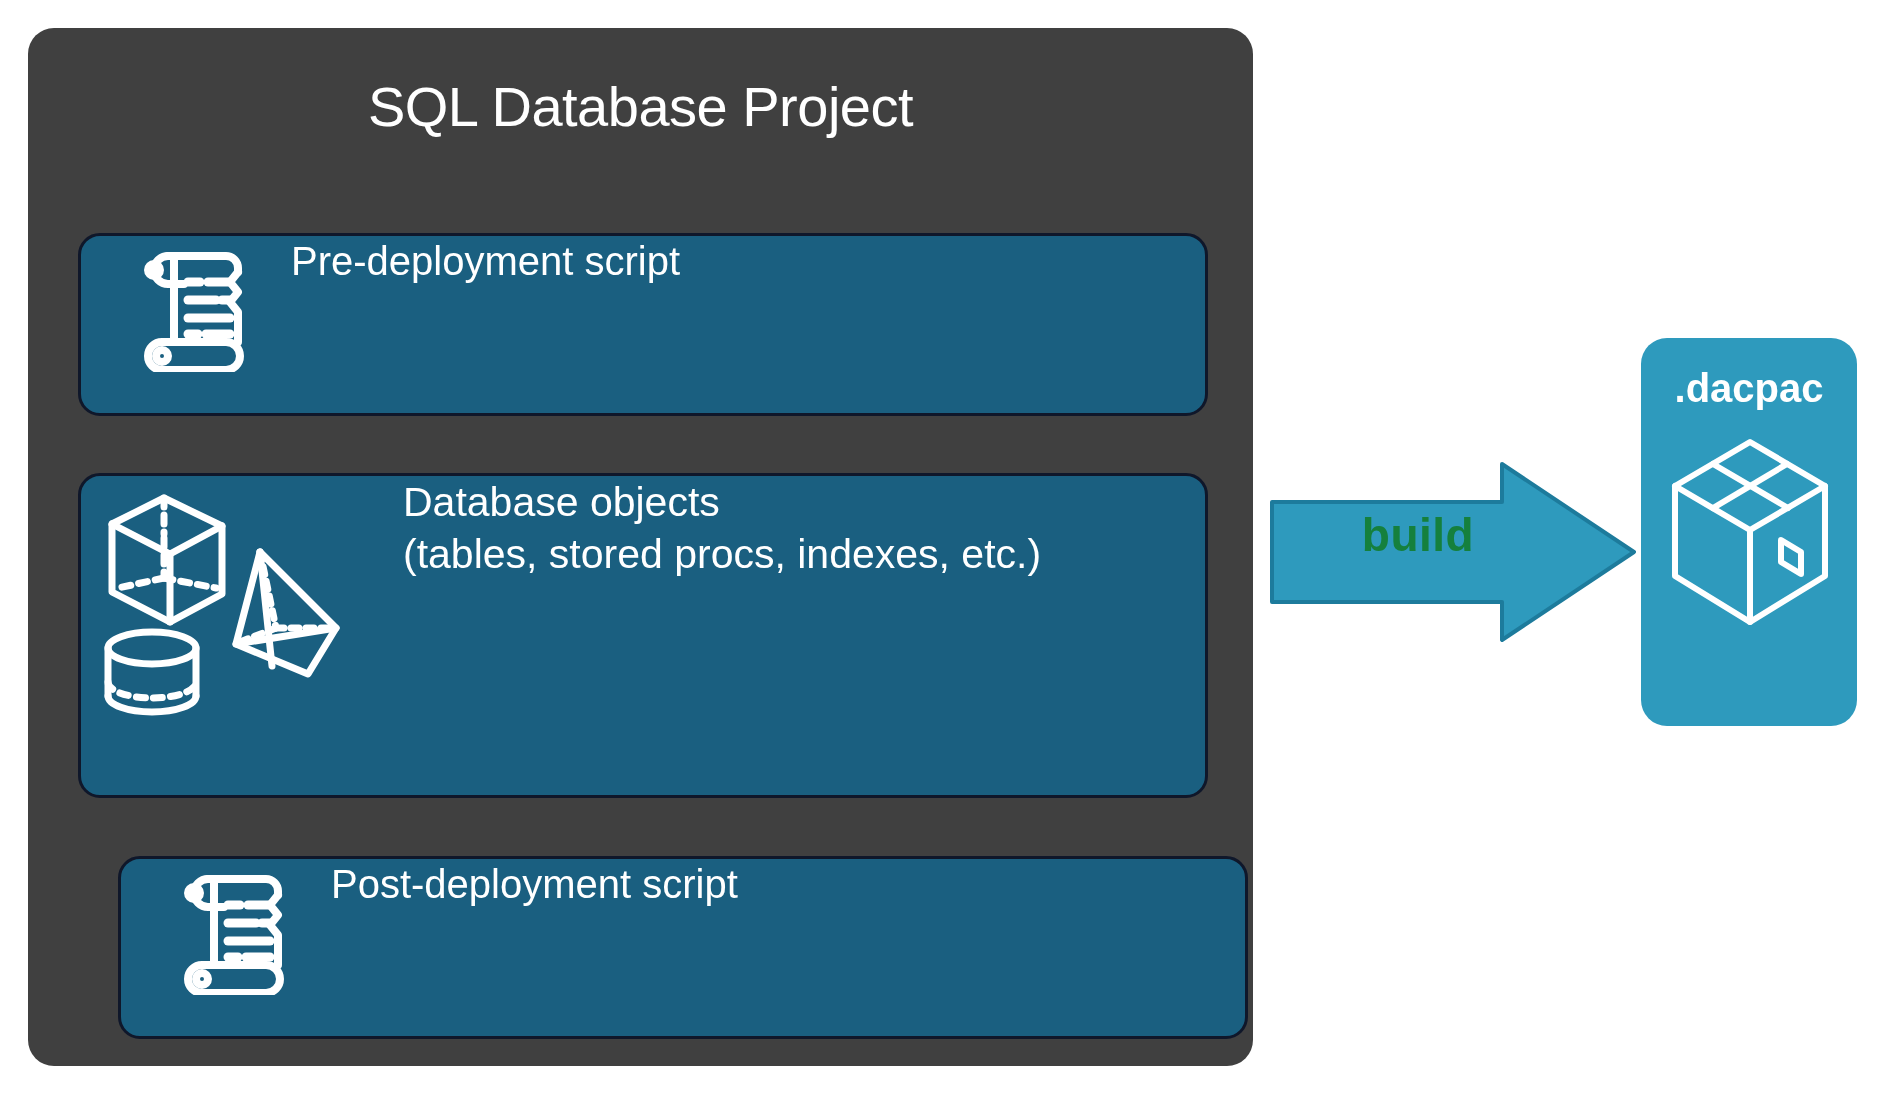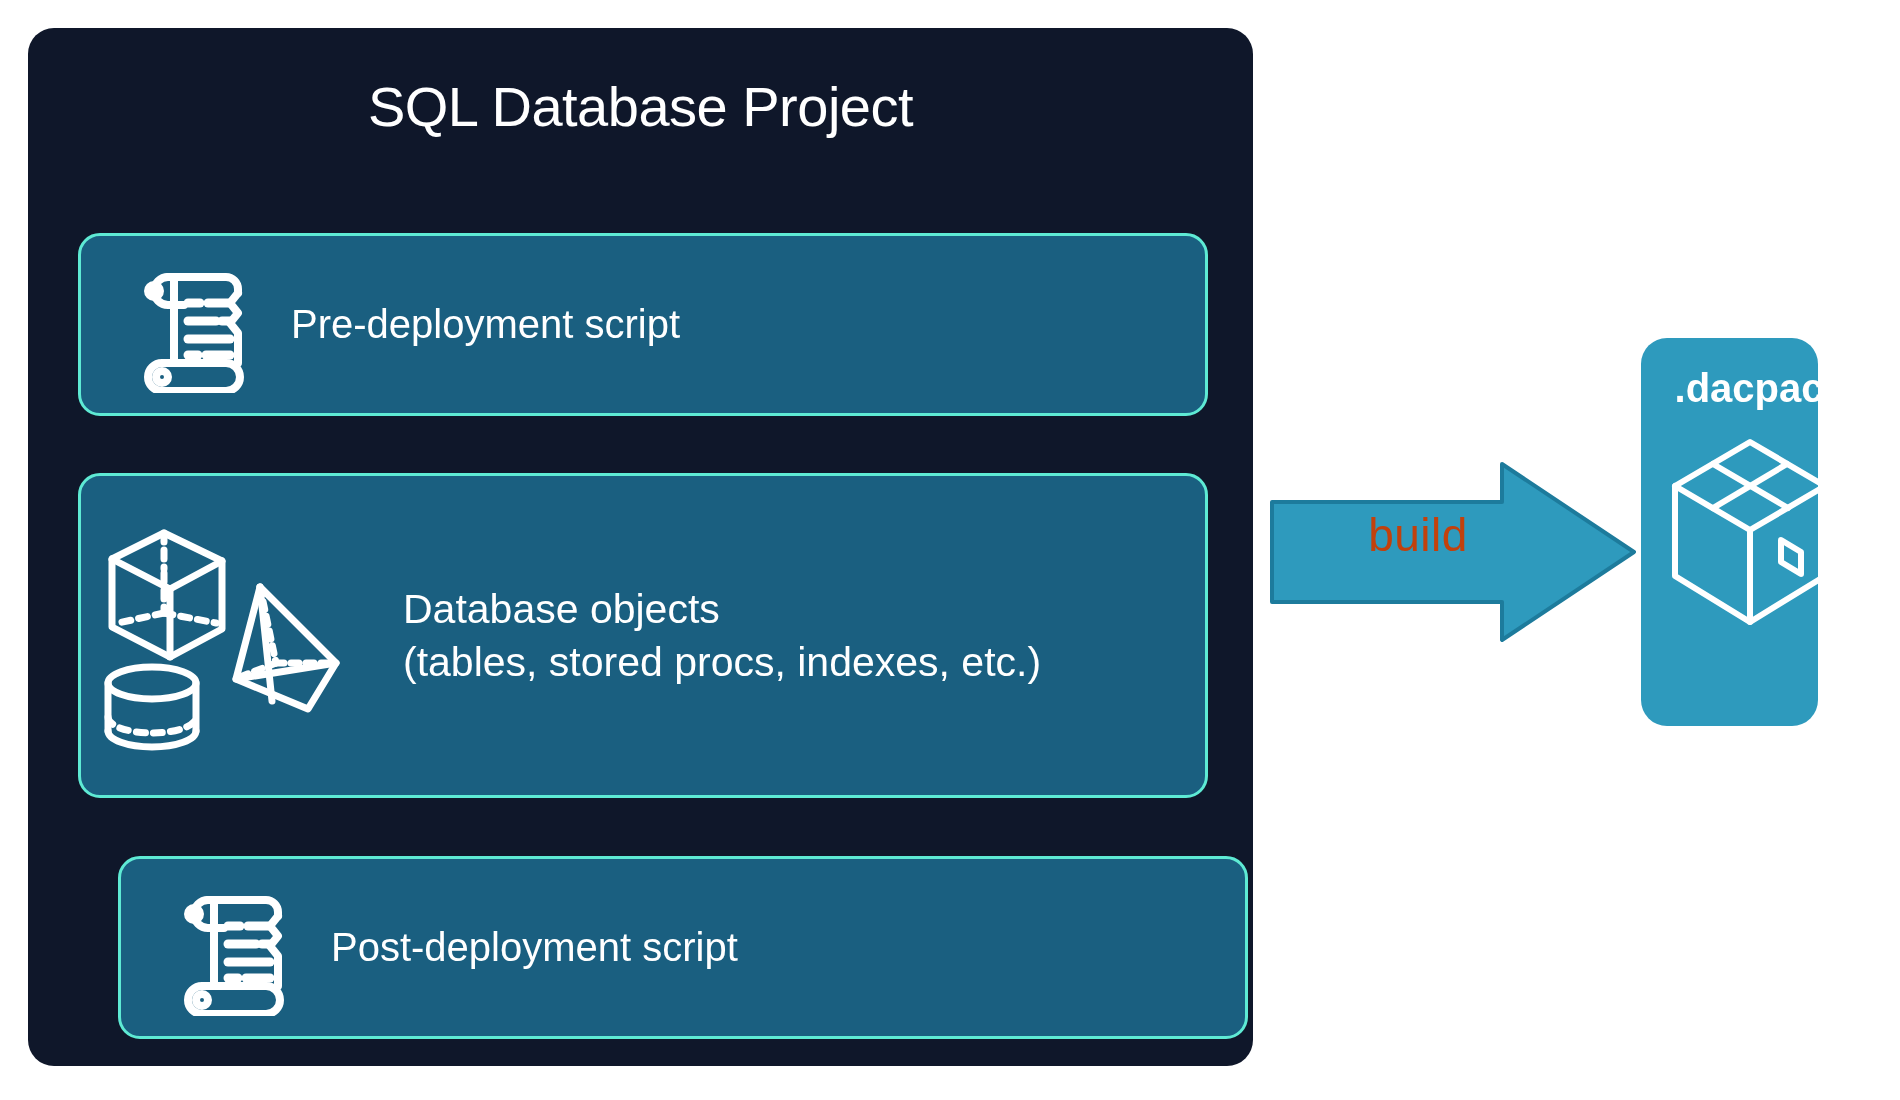--- a/index.html
+++ b/index.html
@@ -22,21 +22,21 @@
     background: #ffffff;
   }
 
   
   .project-panel {
     position: absolute;
     left: 28px;
     top: 28px;
     width: 1225px;
     height: 1038px;
-    background: #0f172a;
+    background: #404040;
     border-radius: 26px;
     box-sizing: border-box;
   }
 
   .project-title {
     position: absolute;
     top: 48px;
     left: 0;
     width: 1225px;
     text-align: center;
@@ -46,25 +46,25 @@
     letter-spacing: -0.5px;
     line-height: 1.1;
   }
 
   
   .card {
     position: absolute;
     left: 50px;
     width: 1130px;
     background: #1a5f80;
-    border: 3px solid #5eead4;
+    border: 3px solid #0f172a;
     border-radius: 22px;
     box-sizing: border-box;
     display: flex;
-    align-items: center;
+    align-items: flex-start;
   }
 
   .card-pre  { top: 205px;  height: 183px; }
   .card-obj  { top: 445px;  height: 325px; gap: 28px; }
   .card-post { top: 828px;  height: 183px; margin-left: 40px; }
 
   .card-icon {
     flex: 0 0 auto;
     display: flex;
     align-items: center;
@@ -89,32 +89,32 @@
     top: 462px;
     width: 366px;
     height: 180px;
   }
   .build-label {
     position: absolute;
     left: 1313px;
     top: 508px;
     width: 210px;
     text-align: center;
-    color: #c2410c;
+    color: #15803d;
     font-size: 46px;
-    font-weight: normal;
+    font-weight: bold;
     letter-spacing: 0.5px;
   }
 
   
   .dacpac-panel {
     position: absolute;
     left: 1641px;
     top: 338px;
-    width: 177px;
+    width: 216px;
     height: 388px;
     background: #2e9abd;
     border-radius: 26px;
   }
   .dacpac-title {
     position: absolute;
     top: 28px;
     left: 0;
     width: 216px;
     text-align: center;

